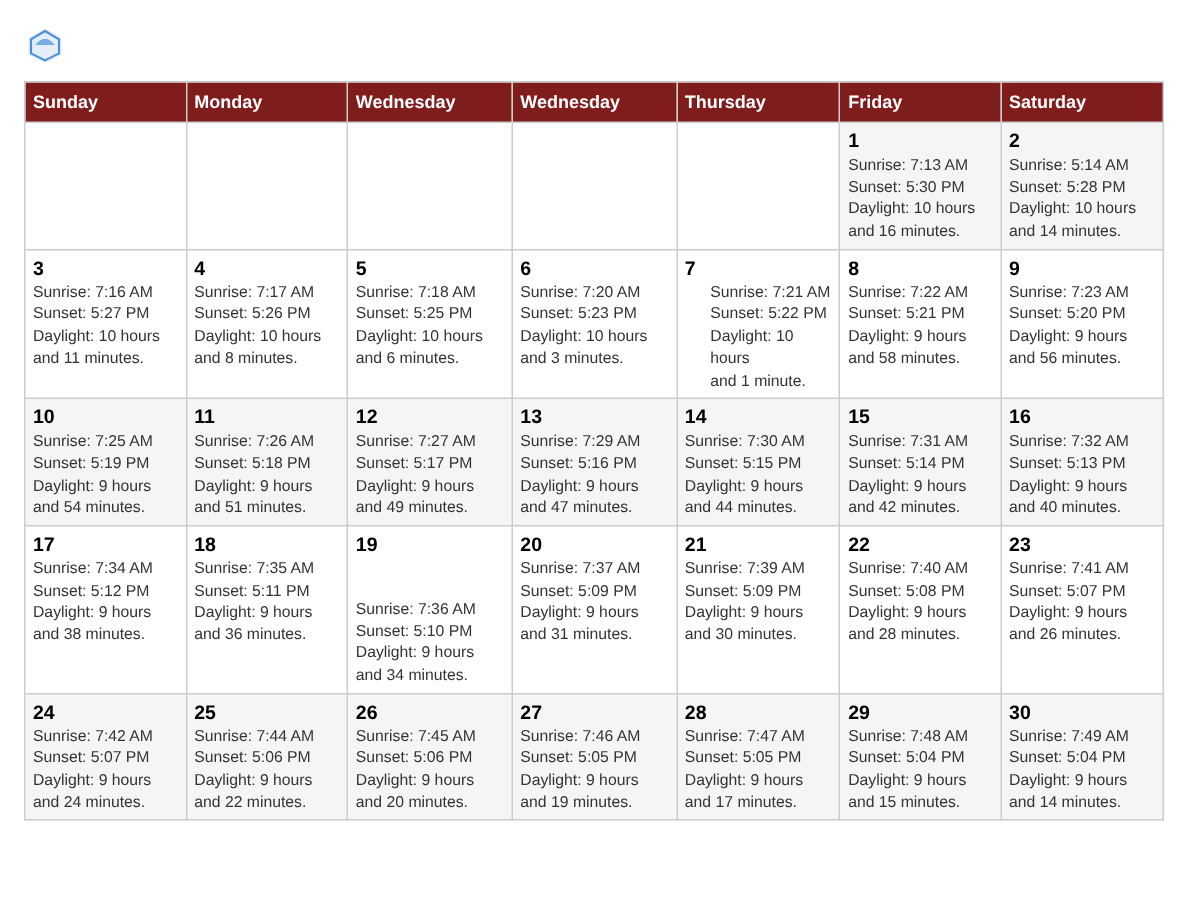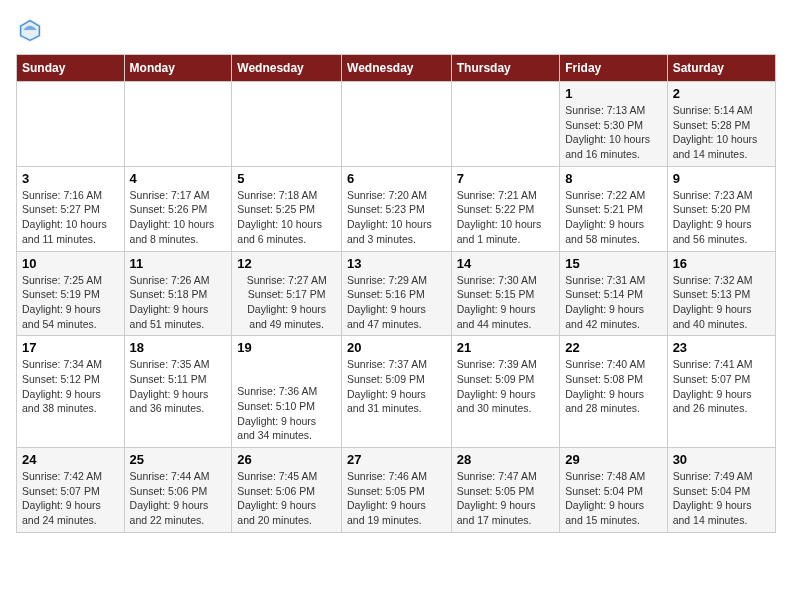--- a/index.html
+++ b/index.html
@@ -165,21 +165,21 @@
         </td>
         <td>
           <span class="day-num">6</span>
           <div class="day-info" style="white-space: pre-line;">Sunrise: 7:20 AM
 Sunset: 5:23 PM
 Daylight: 10 hours
 and 3 minutes.</div>
         </td>
         <td>
           <span class="day-num">7</span>
-          <div class="day-info" style="white-space: pre-line;">Sunrise: 7:21 AM
+          <div class="day-info" style="white-space: pre-line; margin-left: 17px;">Sunrise: 7:21 AM
 Sunset: 5:22 PM
 Daylight: 10 hours
 and 1 minute.</div>
         </td>
         <td>
           <span class="day-num">8</span>
           <div class="day-info" style="white-space: pre-line;">Sunrise: 7:22 AM
 Sunset: 5:21 PM
 Daylight: 9 hours
 and 58 minutes.</div>
@@ -202,21 +202,21 @@
         </td>
         <td>
           <span class="day-num">11</span>
           <div class="day-info" style="white-space: pre-line;">Sunrise: 7:26 AM
 Sunset: 5:18 PM
 Daylight: 9 hours
 and 51 minutes.</div>
         </td>
         <td>
           <span class="day-num">12</span>
-          <div class="day-info" style="white-space: pre-line; text-align: center;">Sunrise: 7:27 AM
+          <div class="day-info" style="white-space: pre-line;">Sunrise: 7:27 AM
 Sunset: 5:17 PM
 Daylight: 9 hours
 and 49 minutes.</div>
         </td>
         <td>
           <span class="day-num">13</span>
           <div class="day-info" style="white-space: pre-line;">Sunrise: 7:29 AM
 Sunset: 5:16 PM
 Daylight: 9 hours
 and 47 minutes.</div>

